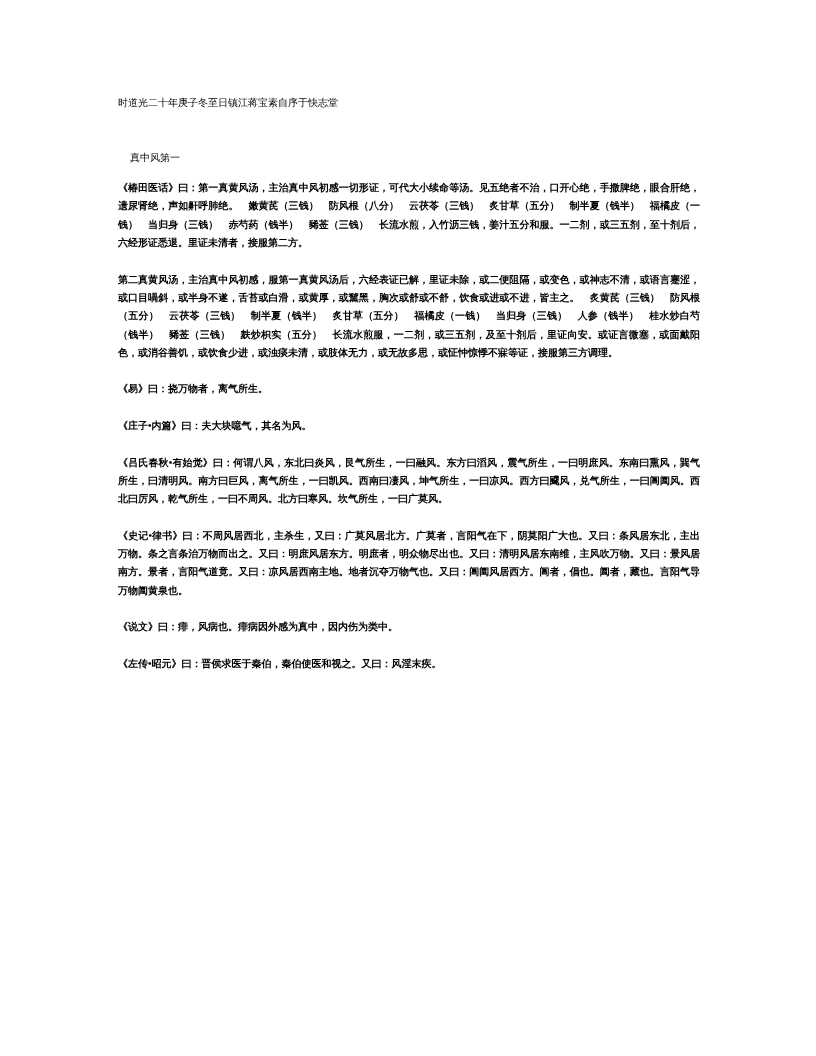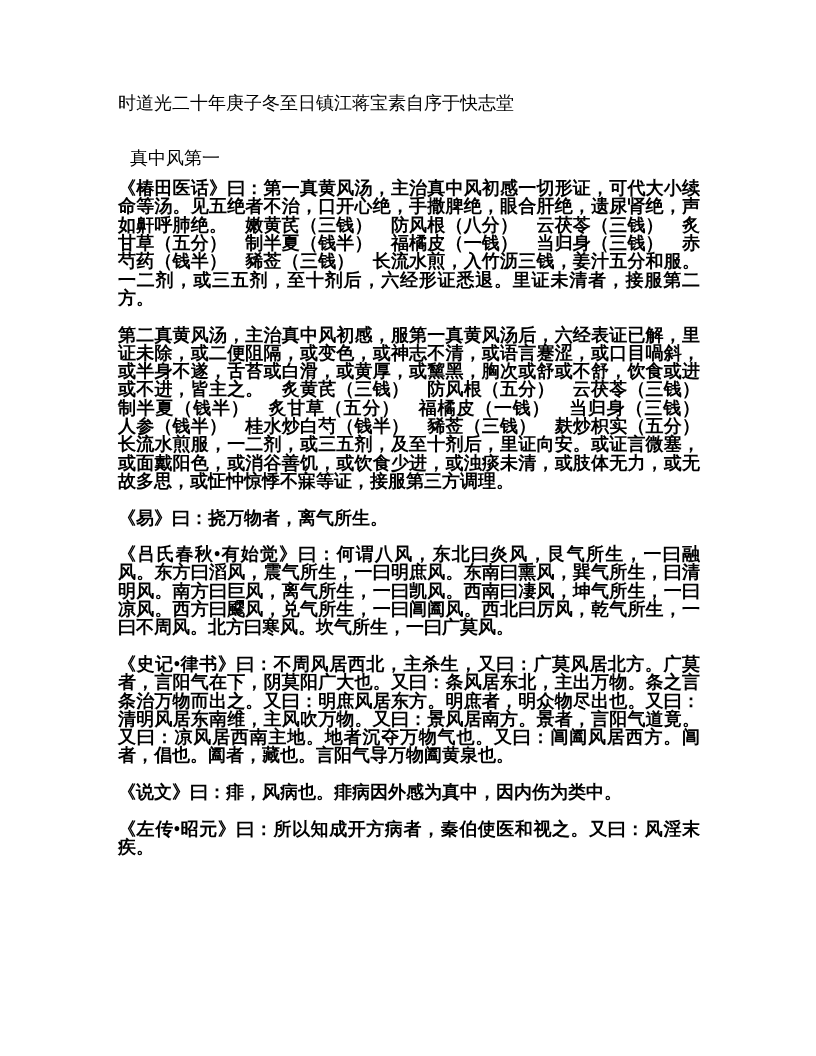--- a/index.html
+++ b/index.html
@@ -14,21 +14,21 @@
     font-family: "Liberation Serif", "DejaVu Serif", serif;
     overflow: hidden;
   }
   .page {
     position: absolute;
     left: 118px;
     top: 94px;
     width: 582px;
   }
   .page * {
-    font-size: 18px;
+    font-size: 10px;
     line-height: 18.3px;
   }
   .byline {
     margin: 0 0 36.6px 0;
     text-align: left;
   }
   .section-title {
     margin: 12px;
     font-weight: normal;
   }
@@ -51,22 +51,23 @@
 
   <h2 class="section-title">真中风第一</h2>
 
   <p class="para first">《椿田医话》曰：第一真黄风汤，主治真中风初感一切形证，可代大小续命等汤。见五绝者不治，口开心绝，手撒脾绝，眼合肝绝，遗尿肾绝，声如鼾呼肺绝。　嫩黄芪（三钱）　防风根（八分）　云茯苓（三钱）　炙甘草（五分）　制半夏（钱半）　福橘皮（一钱）　当归身（三钱）　赤芍药（钱半）　豨莶（三钱）　长流水煎，入竹沥三钱，姜汁五分和服。一二剂，或三五剂，至十剂后，六经形证悉退。里证未清者，接服第二方。</p>
 
   <p class="para">第二真黄风汤，主治真中风初感，服第一真黄风汤后，六经表证已解，里证未除，或二便阻隔，或变色，或神志不清，或语言蹇涩，或口目喎斜，或半身不遂，舌苔或白滑，或黄厚，或黧黑，胸次或舒或不舒，饮食或进或不进，皆主之。　炙黄芪（三钱）　防风根（五分）　云茯苓（三钱）　制半夏（钱半）　炙甘草（五分）　福橘皮（一钱）　当归身（三钱）　人参（钱半）　桂水炒白芍（钱半）　豨莶（三钱）　麸炒枳实（五分）　长流水煎服，一二剂，或三五剂，及至十剂后，里证向安。或证言微塞，或面戴阳色，或消谷善饥，或饮食少进，或浊痰未清，或肢体无力，或无故多思，或怔忡惊悸不寐等证，接服第三方调理。</p>
 
 
   <p class="para">《易》曰：挠万物者，离气所生。</p>
 
+  <p class="para">《庄子•内篇》曰：夫大块噫气，其名为风。</p>
 
   <p class="para">《吕氏春秋•有始觉》曰：何谓八风，东北曰炎风，艮气所生，一曰融风。东方曰滔风，震气所生，一曰明庶风。东南曰熏风，巽气所生，曰清明风。南方曰巨风，离气所生，一曰凯风。西南曰凄风，坤气所生，一曰凉风。西方曰飂风，兑气所生，一曰阊阖风。西北曰厉风，乾气所生，一曰不周风。北方曰寒风。坎气所生，一曰广莫风。</p>
 
   <p class="para">《史记•律书》曰：不周风居西北，主杀生，又曰：广莫风居北方。广莫者，言阳气在下，阴莫阳广大也。又曰：条风居东北，主出万物。条之言条治万物而出之。又曰：明庶风居东方。明庶者，明众物尽出也。又曰：清明风居东南维，主风吹万物。又曰：景风居南方。景者，言阳气道竟。又曰：凉风居西南主地。地者沉夺万物气也。又曰：阊阖风居西方。阊者，倡也。阖者，藏也。言阳气导万物阖黄泉也。</p>
 
 
   <p class="para">《说文》曰：痱，风病也。痱病因外感为真中，因内伤为类中。</p>
 
-  <p class="para">《左传•昭元》曰：所以知成开方病者，秦伯使医和视之。又曰：风淫末疾。</p>
+  <p class="para">《左传•昭元》曰：晋侯求医于秦伯，秦伯使医和视之。又曰：风淫末疾。</p>
 </div>
 
 </body></html>

